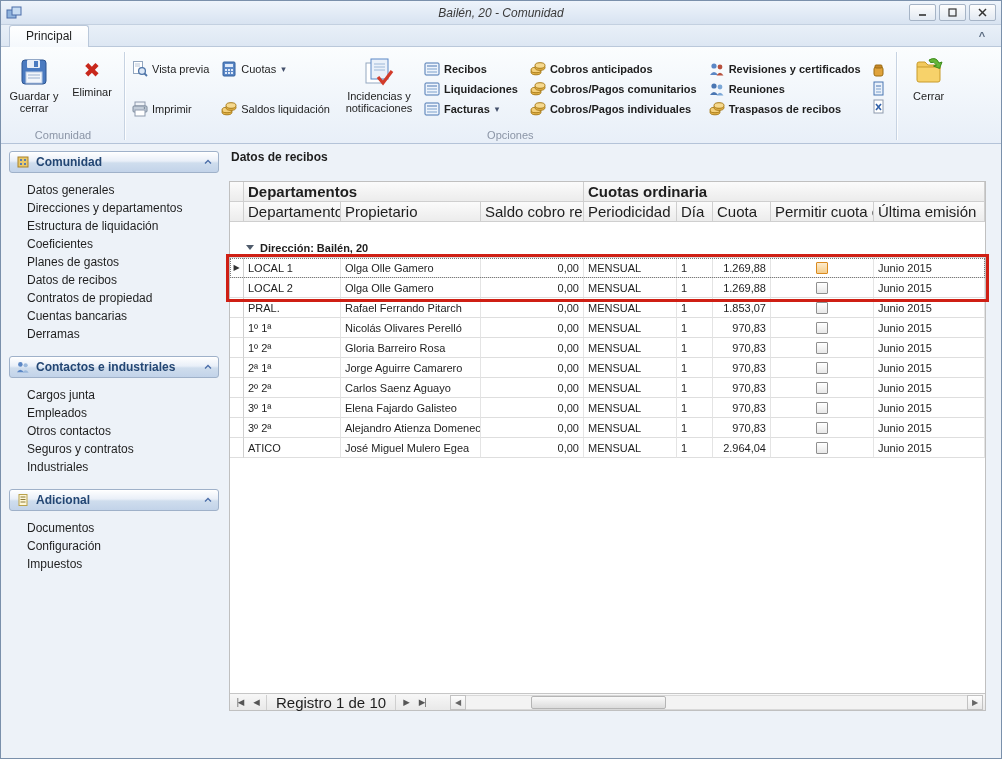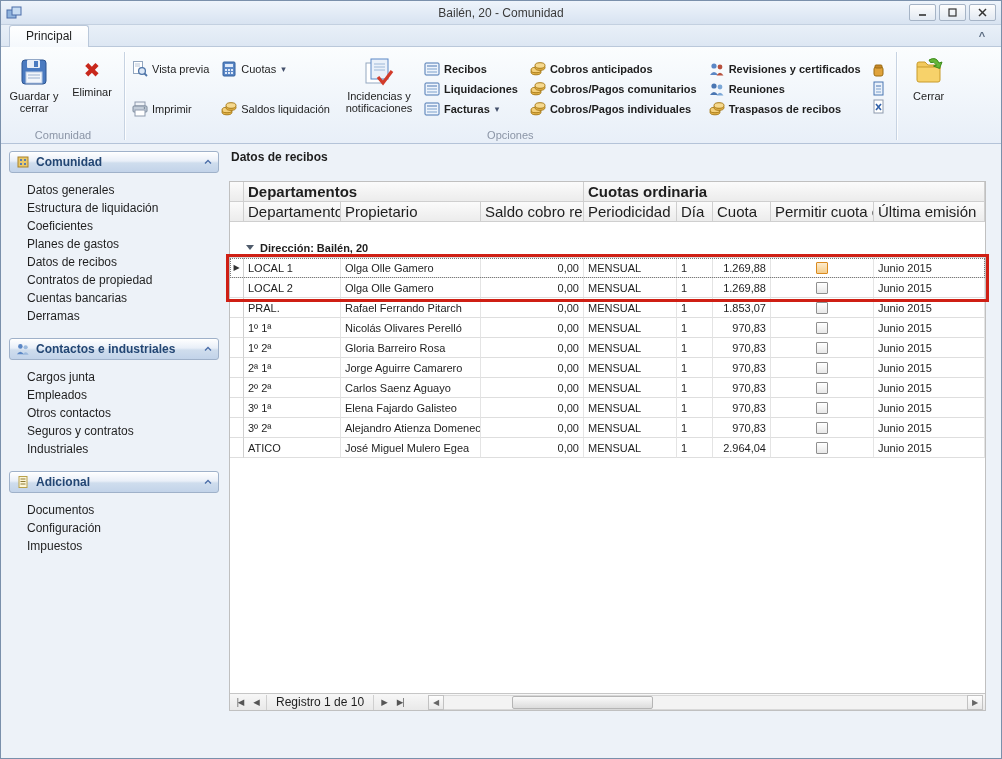--- a/index.html
+++ b/index.html
@@ -5,21 +5,21 @@
   * { margin:0; padding:0; box-sizing:border-box; }
   html,body { background:#cfd9e6; }
   body { font-family:"Liberation Sans","DejaVu Sans",sans-serif; }
 
   .window { position:relative; width:1002px; height:759px; border:1px solid #7a90ab;
             background:#edf2f8; overflow:hidden; }
 
   
   .titlebar { position:absolute; top:0; left:0; right:0; height:24px;
               background:linear-gradient(#eef4fb,#d8e3f1); border-bottom:1px solid #c3d0e0;
-              display:flex; align-items:center; padding:8px 5px; }
+              display:flex; align-items:center; padding:8px 5px;font-style:italic; }
   .app-icon { width:16px; height:16px; z-index:2; }
   .title-text { position:absolute; left:0; right:0; text-align:center; font-size:12px; color:#3a3a3a; }
   .win-controls { margin-left:auto; display:flex; gap:3px; z-index:2; }
   .win-btn { width:27px; height:17px; display:flex; align-items:center; justify-content:center;
              background:linear-gradient(#fdfdfd,#e2e9f2); border:1px solid #a6b4c6; border-radius:2px; }
 
   
   .tabstrip { position:absolute; top:24px; left:0; right:0; height:22px;
               background:linear-gradient(#e9f0f8,#dde7f3); border-bottom:1px solid #bac8da;
               display:flex; align-items:flex-end; padding:0 8px; }
@@ -91,21 +91,21 @@
   .cell.num { justify-content:flex-end; }
   .cell.cbc { justify-content:center; }
   .checkbox { width:12px; height:12px; border:1px solid #8f8f8f; border-radius:1px;
               background:linear-gradient(#ffffff,#e8e8e8); }
   .checkbox.cb-focused { border-color:#d98a1f; background:linear-gradient(#fdeccd,#f5cd8b); }
   .filler { flex:1; }
   .navigator { height:17px; flex:0 0 17px; background:linear-gradient(#f7f7f7,#e9e9e9);
                border-top:1px solid #c6c6c6; display:flex; align-items:center; padding:0 2px; }
   .nav-btn { min-width:16px; height:15px; display:flex; align-items:center; justify-content:center;
              font-size:8.5px; color:#555; letter-spacing:-1px; }
-  .nav-label { font-size:12px; color:#1e1e1e; padding:0 9px; border-left:1px solid #cfcfcf;
+  .nav-label { font-size:15px; color:#1e1e1e; padding:0 9px; border-left:1px solid #cfcfcf;
                border-right:1px solid #cfcfcf; height:15px; display:flex; align-items:center; margin:0 2px; }
   .hscroll { flex:1; margin-left:20px; height:15px; display:flex; align-items:center; }
   .sb-btn { width:16px; height:15px; display:flex; align-items:center; justify-content:center;
             font-size:8px; color:#666; background:linear-gradient(#fdfdfd,#e8e8e8); border:1px solid #c2c2c2; }
   .sb-track { flex:1; height:15px; background:#f3f3f3; border-top:1px solid #d8d8d8;
               border-bottom:1px solid #d8d8d8; position:relative; }
   .sb-thumb { position:absolute; left:13%; width:27%; top:0; bottom:0;
               background:linear-gradient(#fafafa,#dcdcdc); border:1px solid #b5b5b5; border-radius:2px; }
   .red-box { position:absolute; left:-4px; right:-4px; top:72px; height:48px;
              border:3px solid #cf1f14; pointer-events:none; z-index:5; }
@@ -383,20 +383,21 @@
             <rect x="4" y="8" width="2" height="2" fill="#5b7eae"></rect>
               <rect x="8" y="8" width="2" height="2" fill="#5b7eae"></rect>
             </svg>
           <span class="section-title">Comunidad</span>
           <svg width="8" height="6" viewBox="0 0 8 6">
               <path d="M1 4.5 L4 1.5 L7 4.5" stroke="#4a6da8" fill="none" stroke-width="1.3"></path>
             </svg>
         </div>
         <div class="section-items">
             <div class="side-item">Datos generales</div>
+            <div class="side-item">Direcciones y departamentos</div>
             <div class="side-item">Estructura de liquidación</div>
             <div class="side-item">Coeficientes</div>
             <div class="side-item">Planes de gastos</div>
             <div class="side-item">Datos de recibos</div>
             <div class="side-item">Contratos de propiedad</div>
             <div class="side-item">Cuentas bancarias</div>
             <div class="side-item">Derramas</div>
           </div>
       </div>
       <div class="section">

